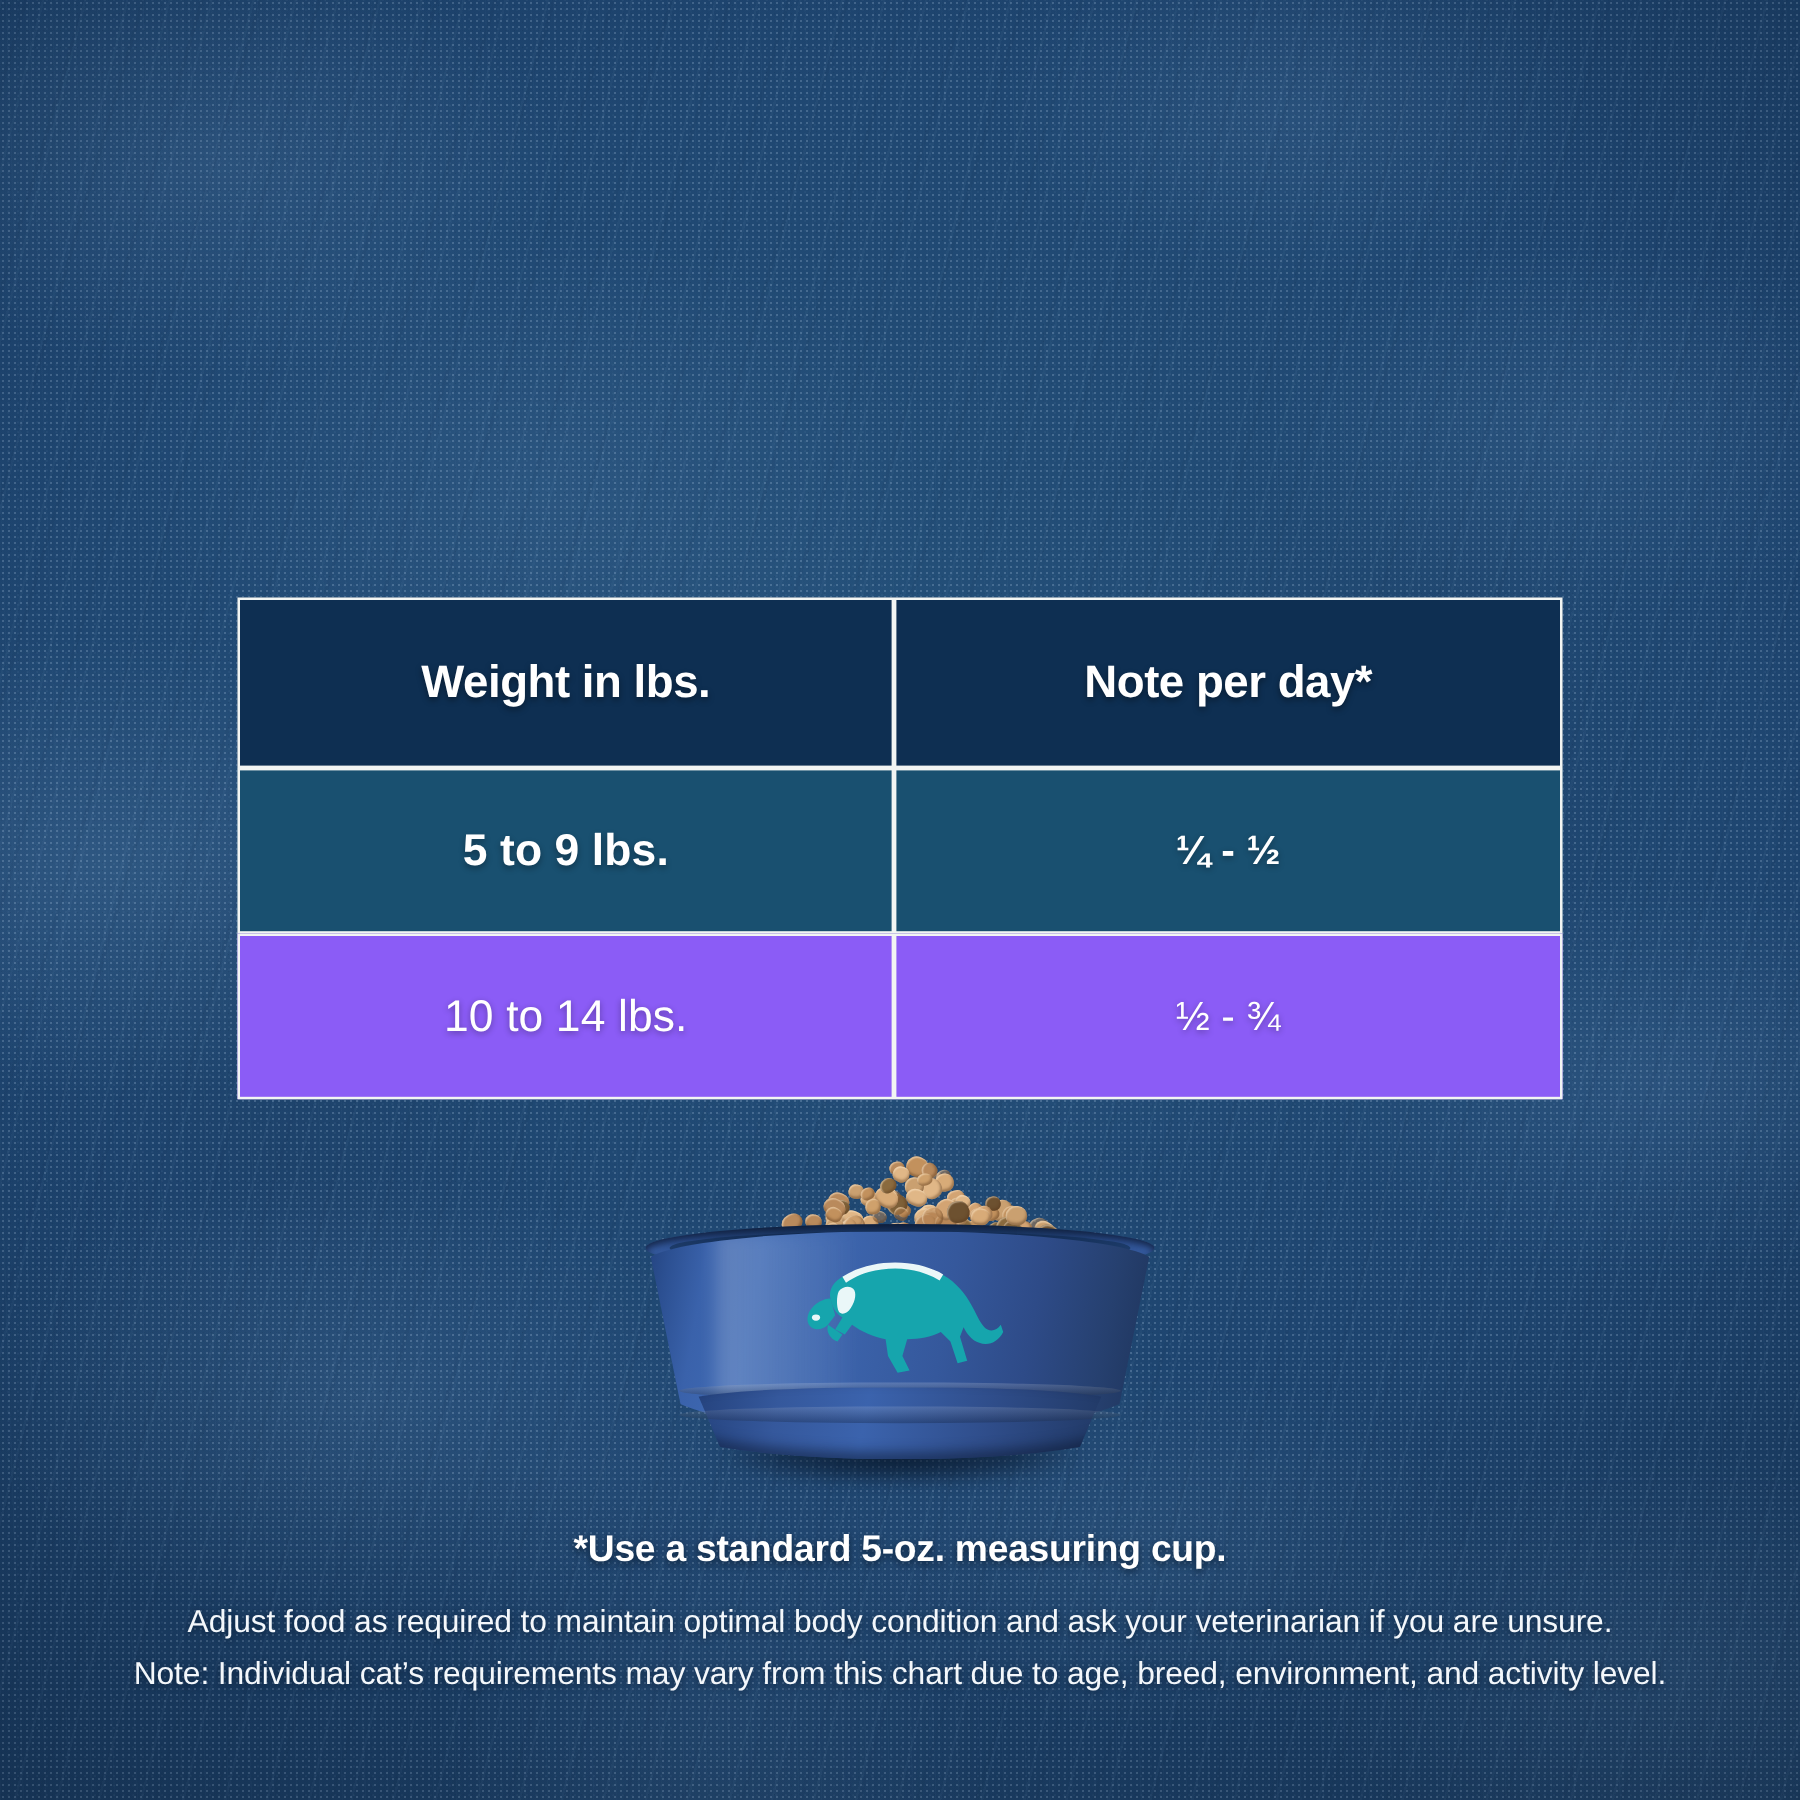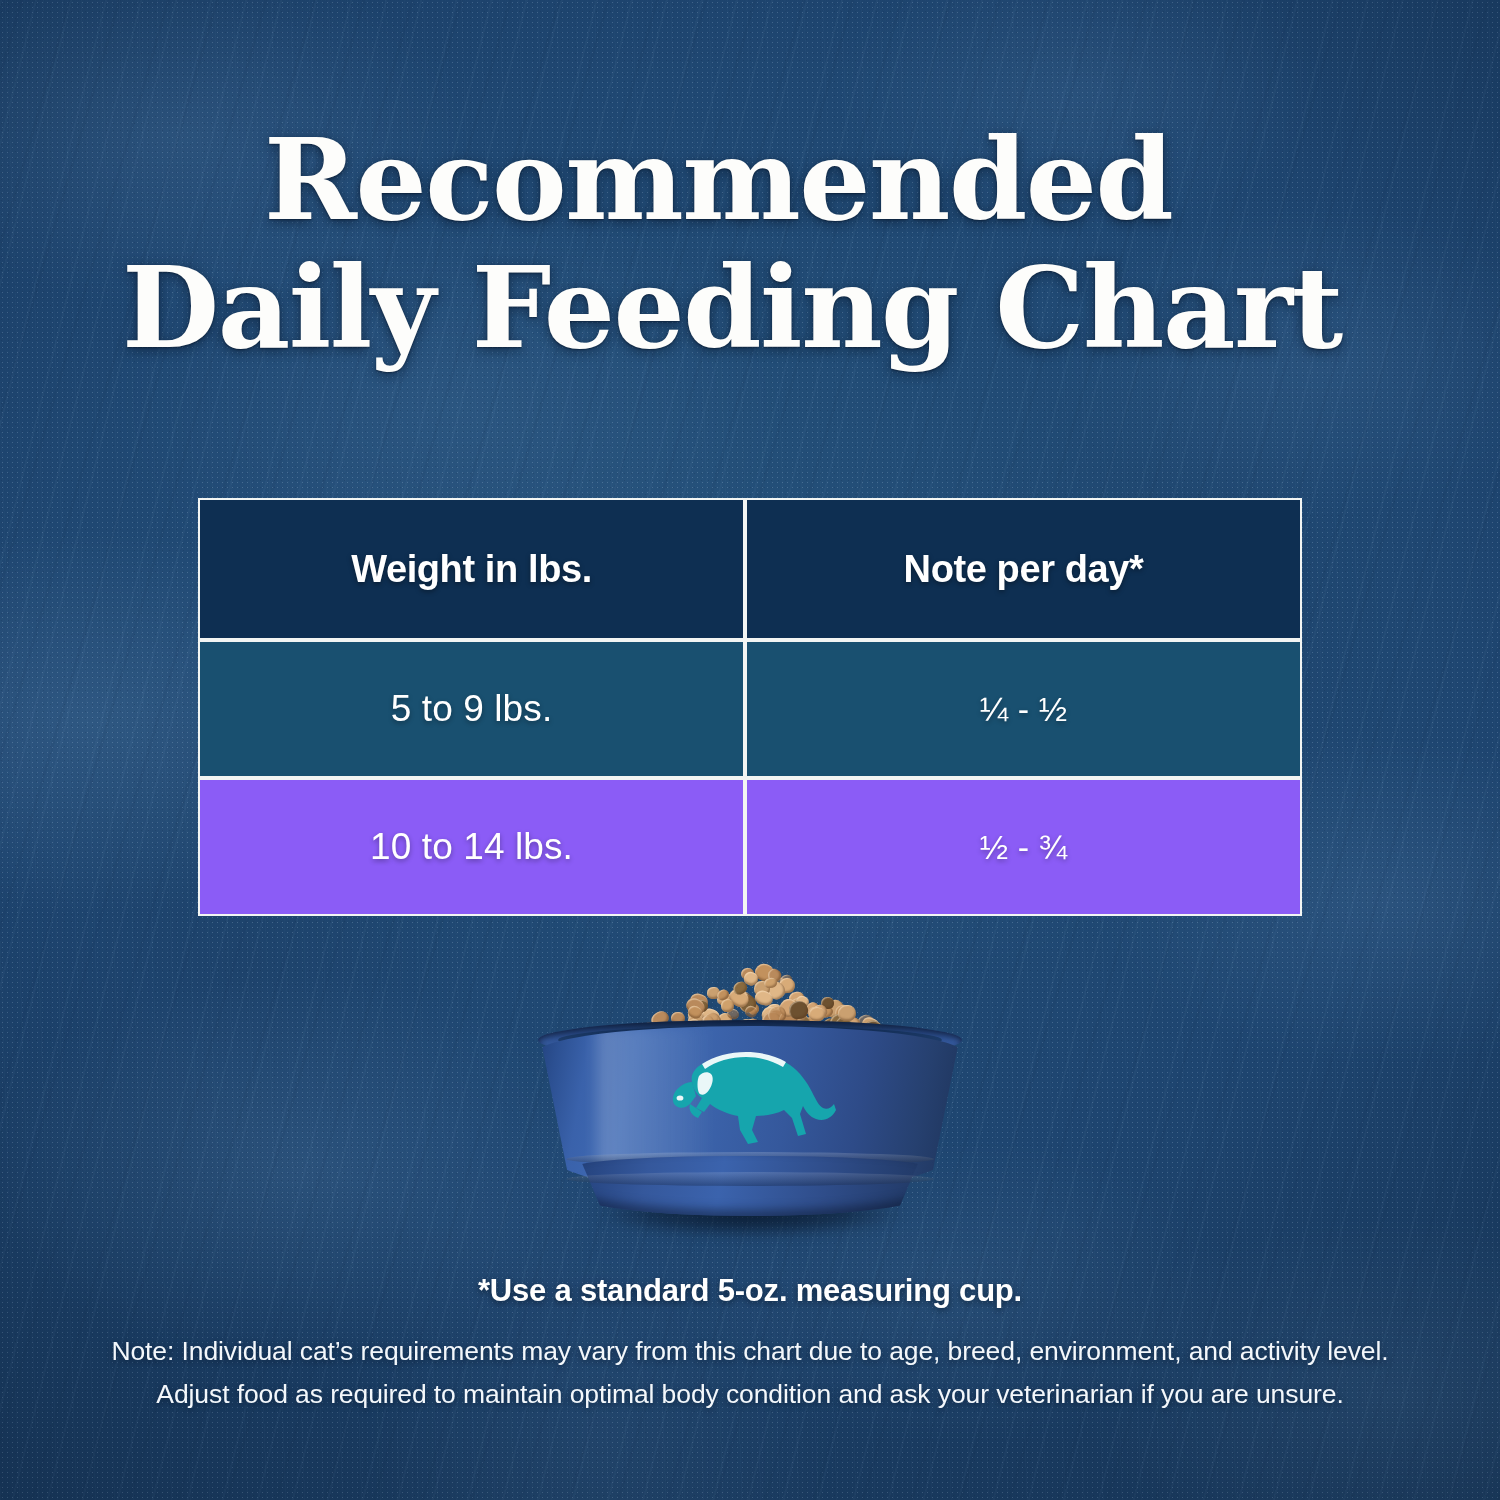--- a/index.html
+++ b/index.html
@@ -101,21 +101,21 @@
 
   thead th {
     height:142px;
     background:#0e2f52;
     font-family:"Liberation Sans", sans-serif;
     font-weight:700;
     font-size:38px;
     letter-spacing:-.4px;
     text-shadow:0 2px 5px rgba(0,0,0,.38);
   }
-  tbody tr.r1 td { height:138px; background:#195070; }
+  tbody tr.r1 td { height:138px; background:#195070;font-weight:bold; }
   tbody tr.r2 td { height:138px; background:#8b5cf6; }
   tbody td {
     font-family:"Liberation Sans", sans-serif;
     font-weight:400;
     font-size:37px;
     letter-spacing:.1px;
     text-shadow:0 2px 5px rgba(0,0,0,.33);
   }
   tbody td.cups { font-size:34px; }
 
@@ -239,24 +239,20 @@
 <body>
 
 <div id="page">
 
   <div class="bg-layer bg-base"></div>
   <div class="bg-layer bg-blotch"></div>
   <div class="bg-layer bg-speck"></div>
   <div class="bg-layer bg-veins"></div>
   <div class="bg-layer bg-vignette"></div>
 
-  <h1 class="headline">
-    <span class="l1">Recommended</span>
-    <span class="l2">Daily Feeding Chart</span>
-  </h1>
 
   <table class="chart-table">
     <thead>
       <tr>
         <th class="col-w">Weight in lbs.</th>
         <th class="col-c">Note per day*</th>
       </tr>
     </thead>
     <tbody>
       <tr class="r1">
@@ -736,17 +732,17 @@
         L117 29 C107 23 94 19 80 19 C65 19 50 23 39 31 Z"></path>
       <path fill="#eaf7f8" d="M33 38 C36 34 42 33 45 36 C48 39 47 46 43 52
         C40 57 35 58 33 55 C31 51 31 42 33 38 Z"></path>
       <path fill="#16a5ad" d="M24 66 C22 72 26 78 32 80 L36 74 Z"></path>
     </svg>
   </div>
 
   <div class="footnote">*Use a standard 5-oz. measuring cup.</div>
 
   <div class="note">
+    <span>Adjust food as required to maintain optimal body condition and ask your veterinarian if you are unsure.</span>
     <span>Note: Individual cat’s requirements may vary from this chart due to age, breed, environment, and activity level.</span>
-    <span>Adjust food as required to maintain optimal body condition and ask your veterinarian if you are unsure.</span>
   </div>
 
 </div>
 
 </body></html>

